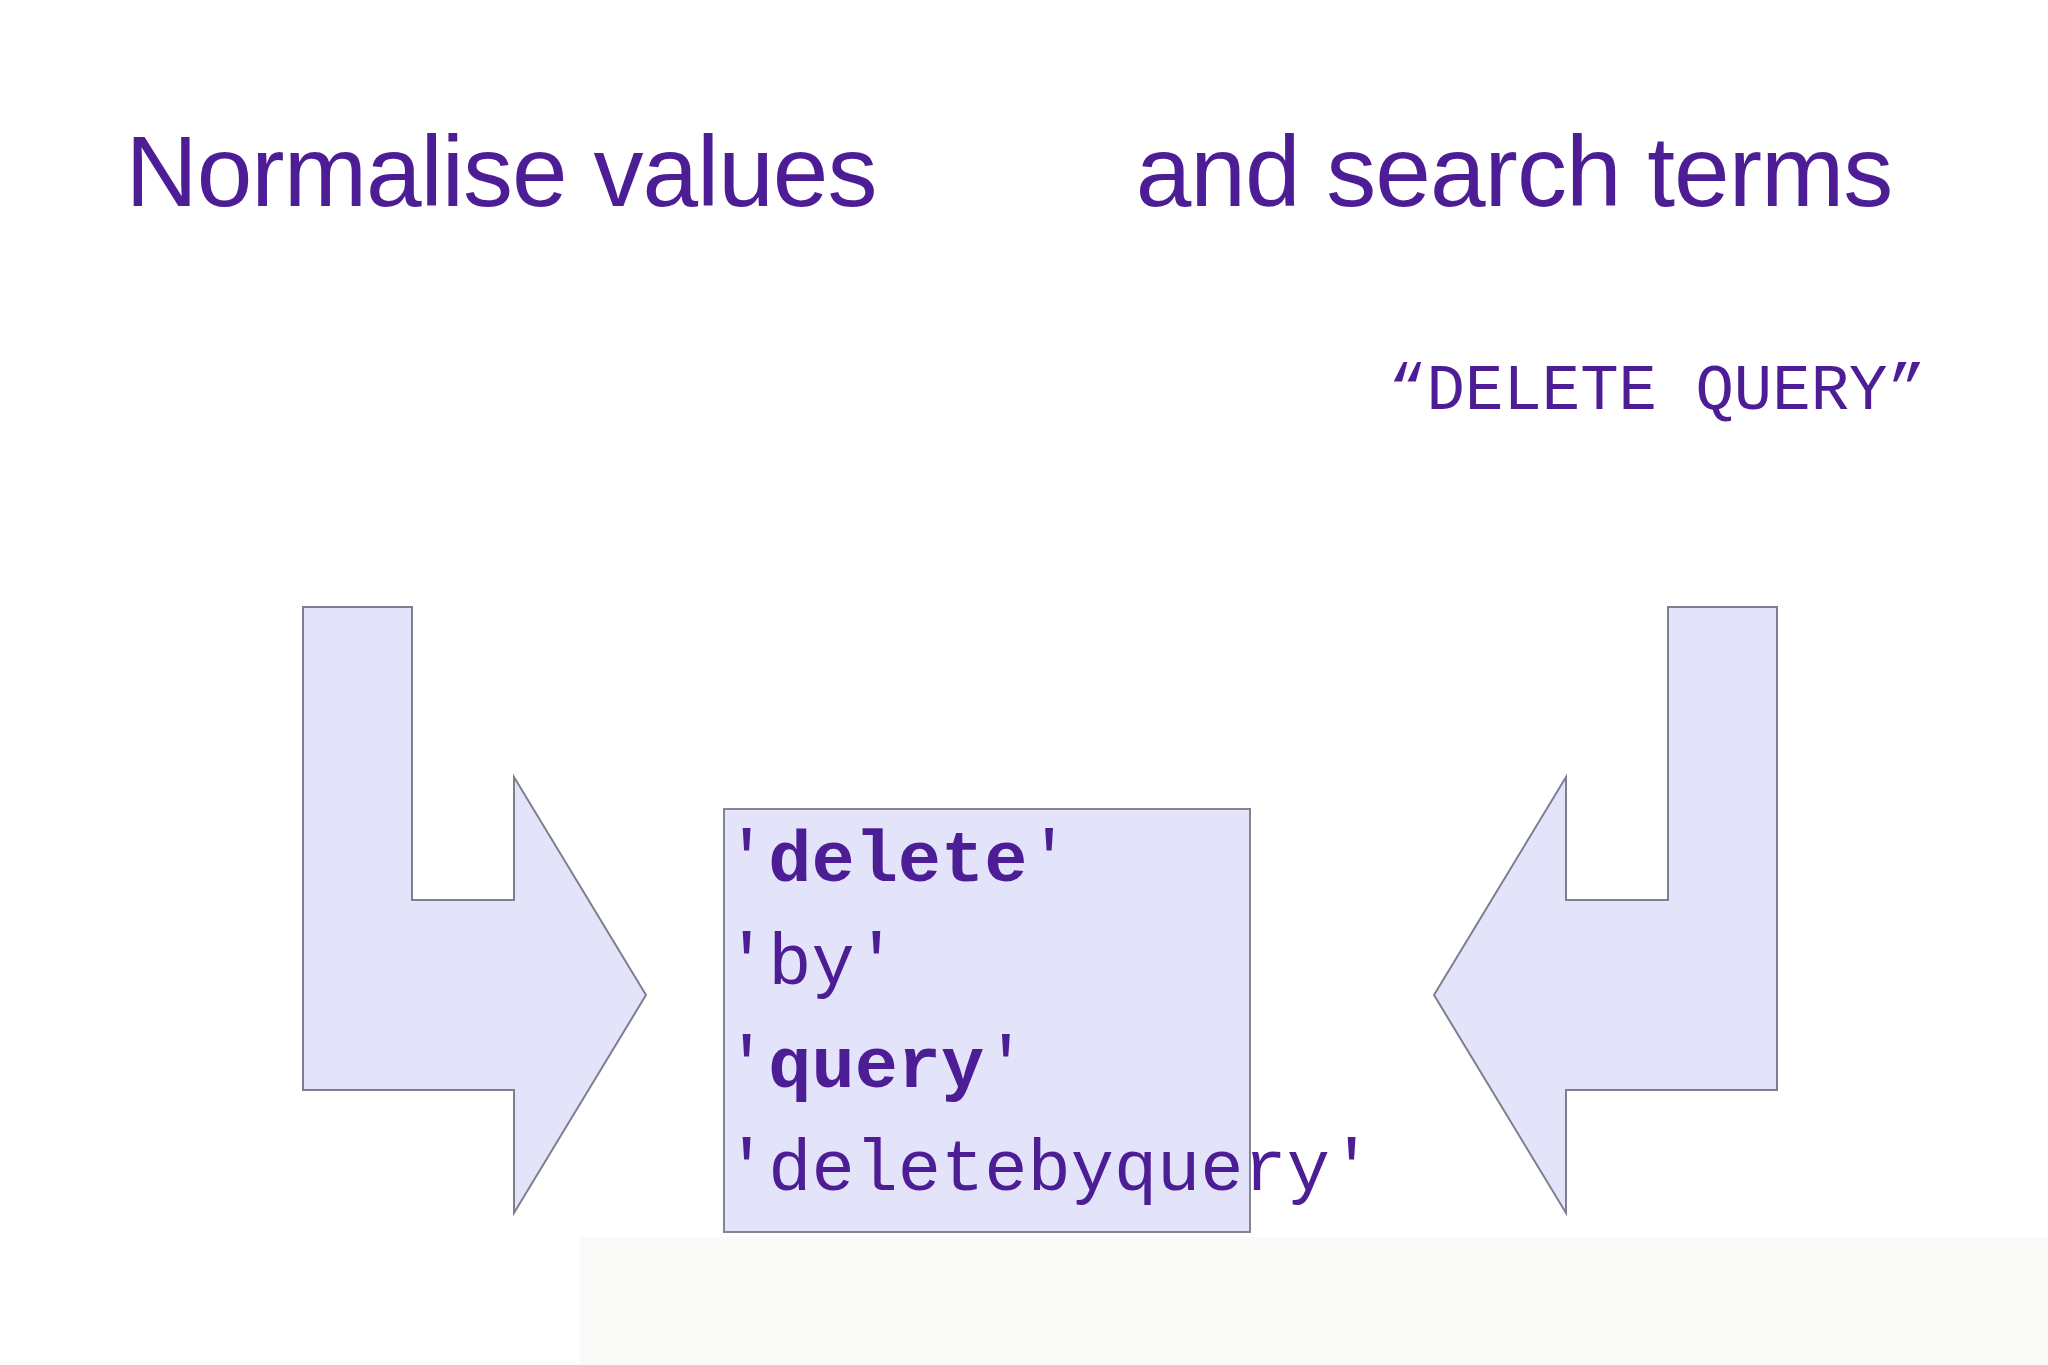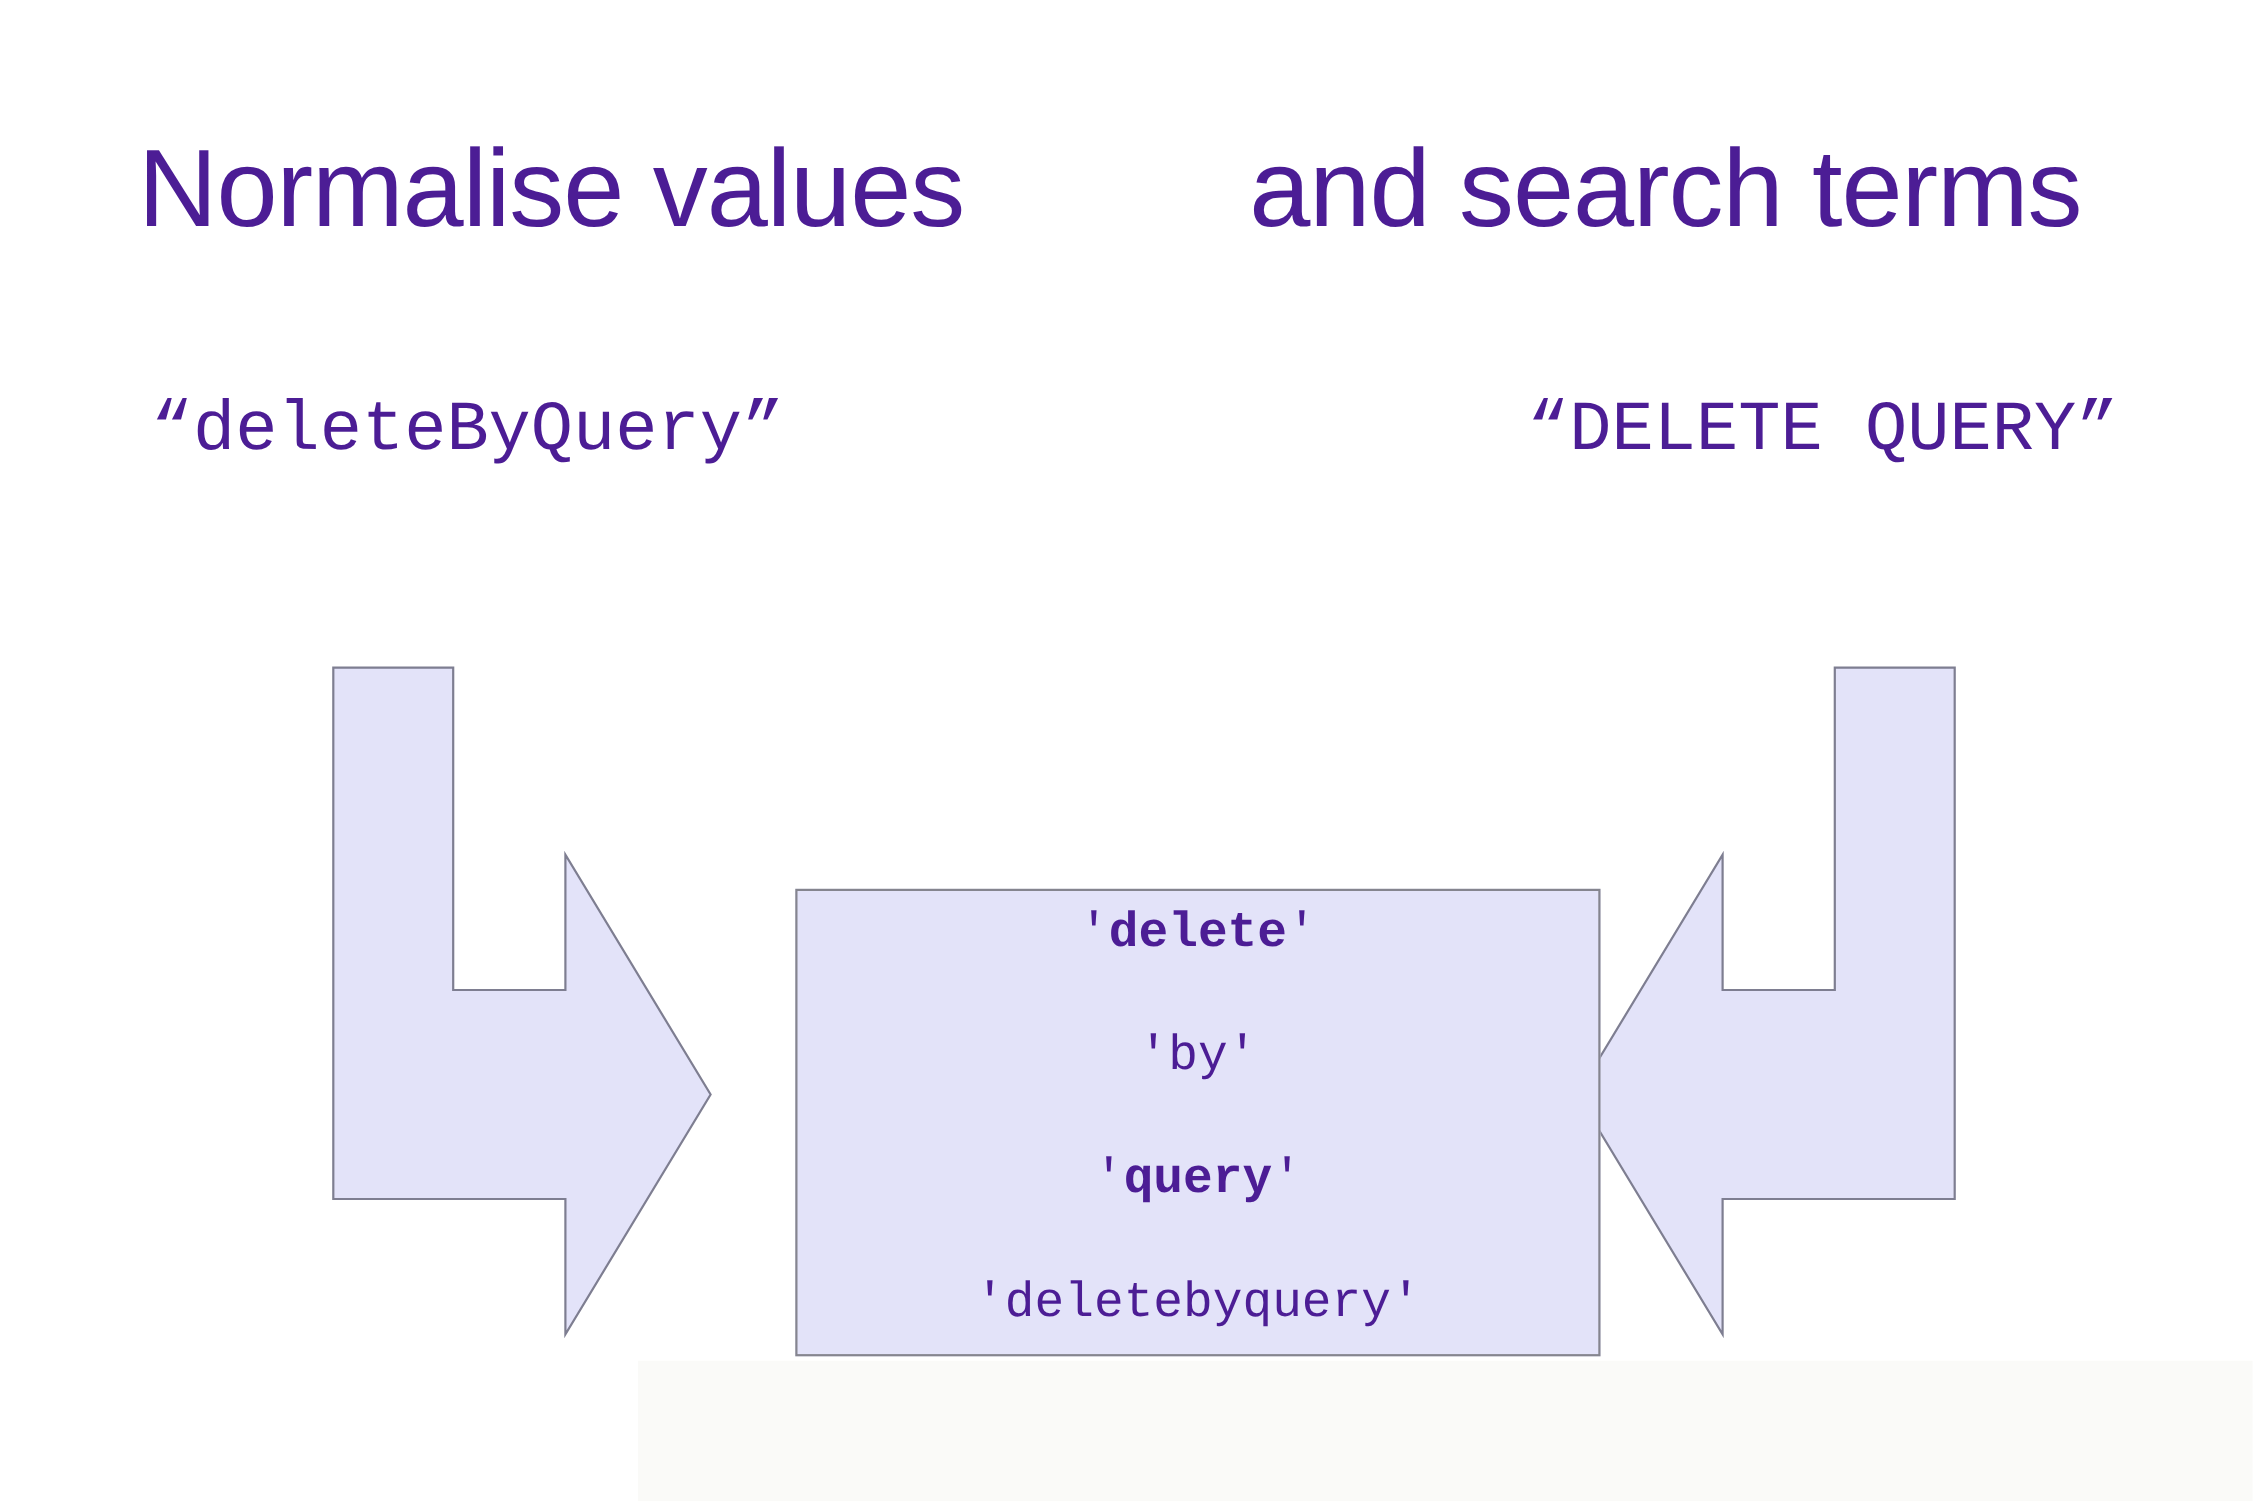--- a/index.html
+++ b/index.html
@@ -36,50 +36,49 @@
     position:absolute;top:354px;
     transform:translateX(-50%);
     font-family:"Liberation Mono","DejaVu Sans Mono",monospace;
     font-size:64px;line-height:1.2;
     white-space:nowrap;
   }
   .mono-label.left{left:425px;}
   .mono-label.right{left:1657px;}
   .norm-box{
     position:absolute;
-    left:723px;top:808px;width:732px;height:425px;
+    left:723px;top:808px;width:528px;height:425px;
     box-sizing:border-box;
     background:#e3e3f9;
     border:2px solid #85858f;
     display:flex;flex-direction:column;
-    justify-content:space-between;align-items:center;
+    justify-content:space-between;
     padding:16px 0 24px 0;
     font-family:"Liberation Mono","DejaVu Sans Mono",monospace;
-    font-size:45px;line-height:1;
+    font-size:72px;line-height:1;
     white-space:nowrap;
   }
   .bold{font-weight:bold;}
 </style>
 </head>
 <body>
 
 <div class="slide">
 
   <div class="band"></div>
 
   <svg class="shapes" viewBox="0 0 2048 1365">
     <polygon points="303,607 412,607 412,900 514,900 514,777 646,995 514,1213 514,1090 303,1090"></polygon>
     <polygon points="1777,607 1668,607 1668,900 1566,900 1566,777 1434,995 1566,1213 1566,1090 1777,1090"></polygon>
   </svg>
 
   <div class="title left">Normalise values</div>
 
   <div class="title right">and search terms</div>
 
-  <div class="mono-label left">“deleteByQuery”</div>
 
   <div class="mono-label right">“DELETE QUERY”</div>
 
   <div class="norm-box">
     <div class="line">
       <span>'</span><span class="word bold">delete</span><span>'</span>
     </div>
     <div class="line">
       <span>'</span><span class="word">by</span><span>'</span>
     </div>

